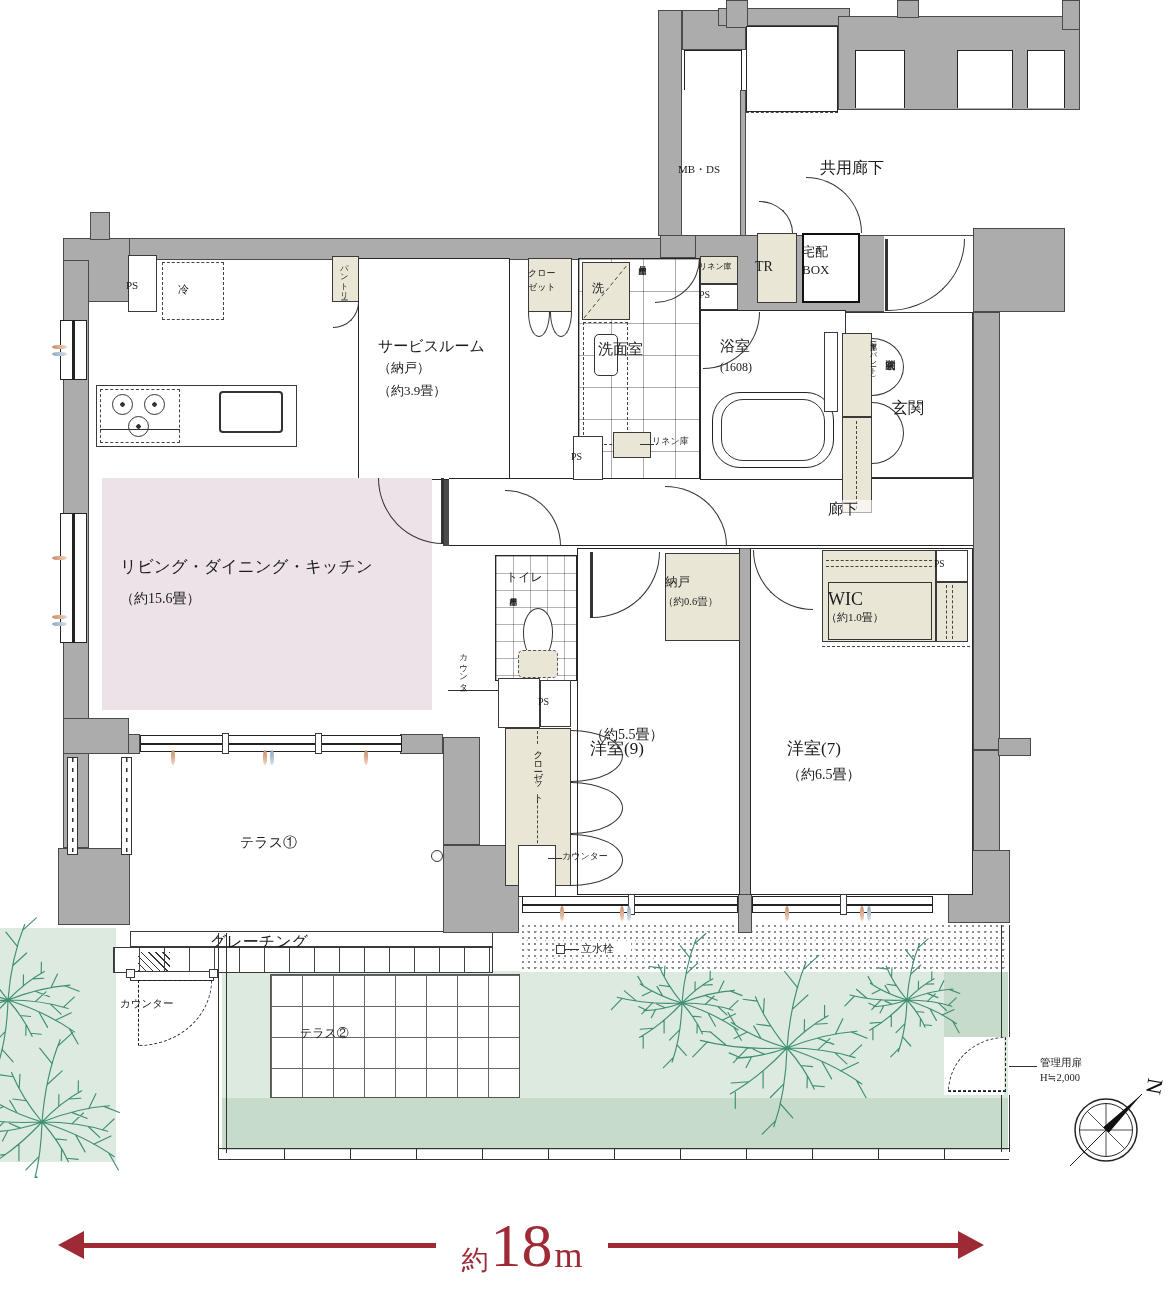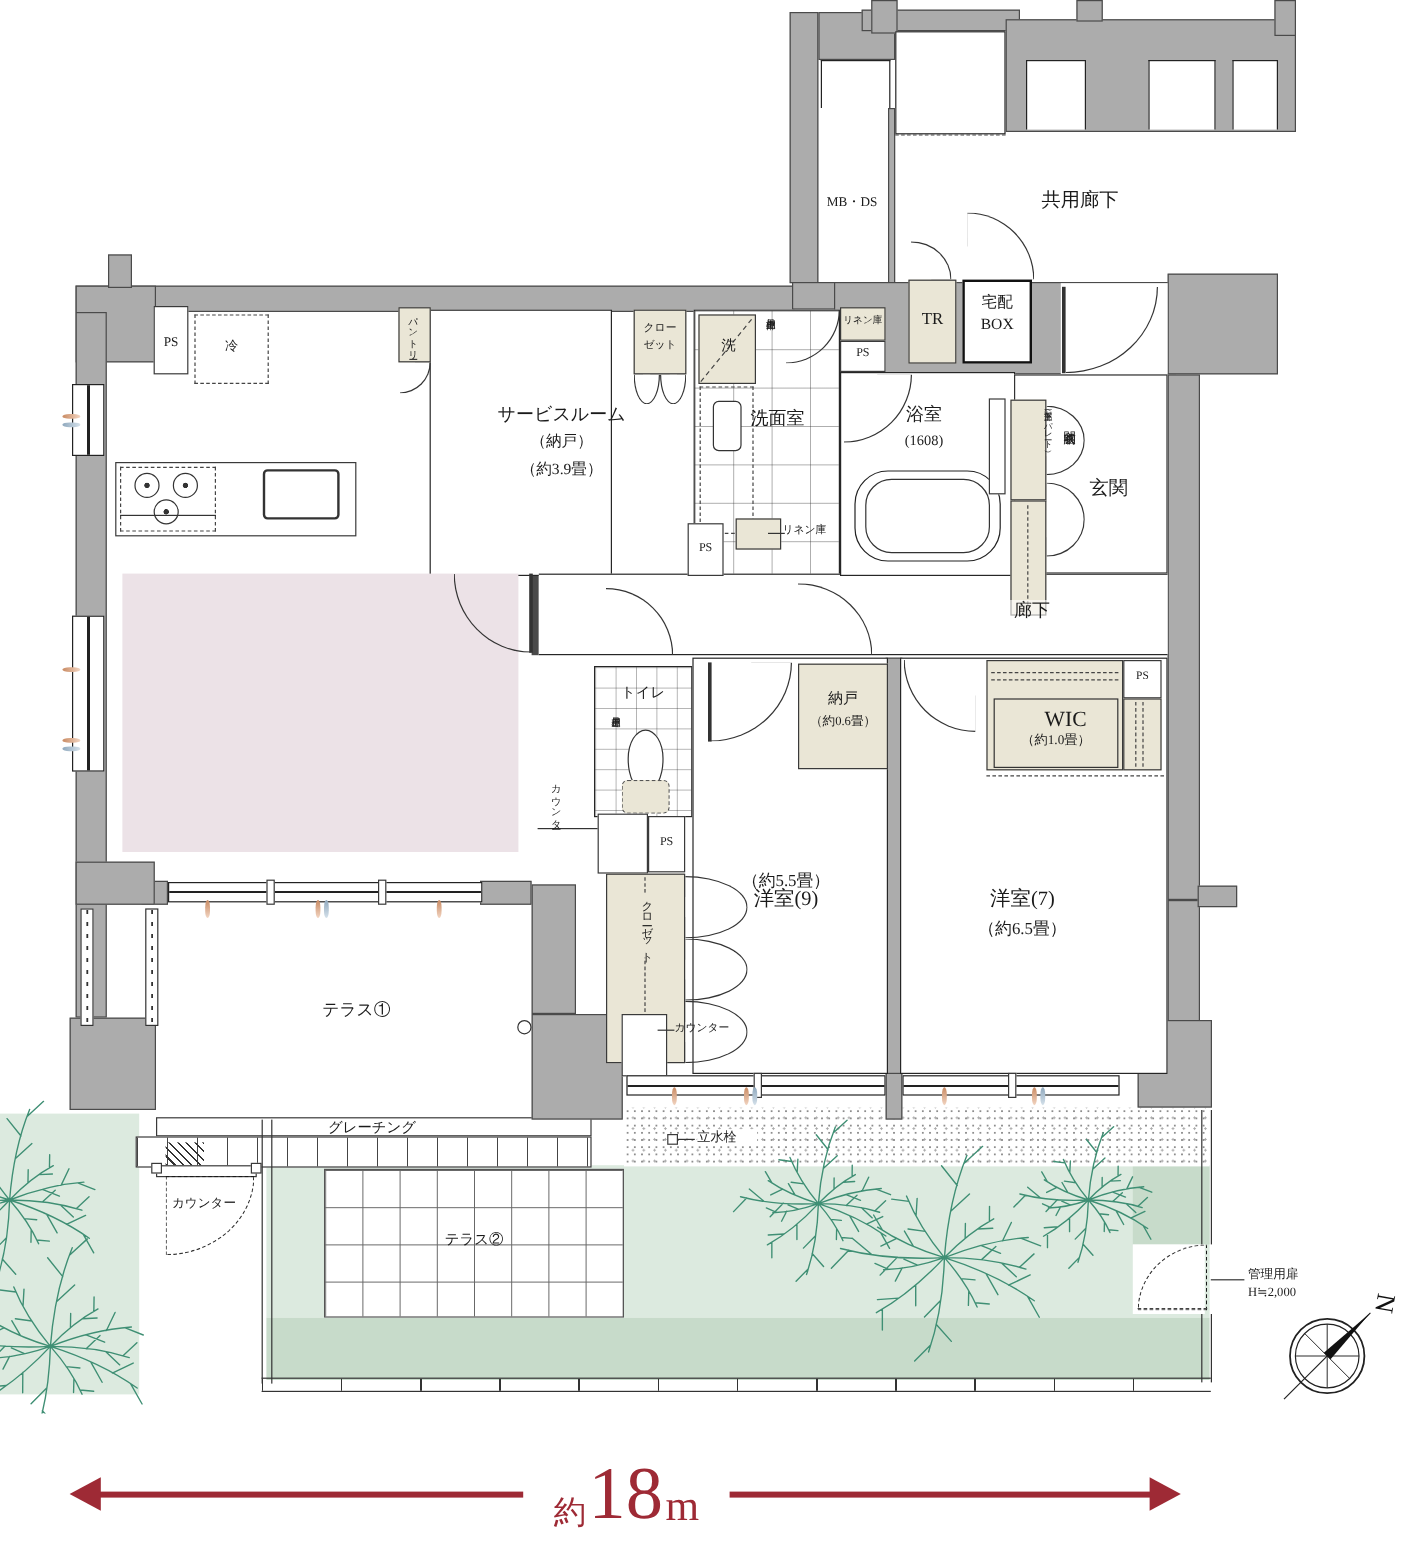--- a/index.html
+++ b/index.html
@@ -16,21 +16,21 @@
   .tiles{background-image:linear-gradient(rgba(40,40,40,.38) 1px,transparent 1px),
          linear-gradient(90deg,rgba(40,40,40,.38) 1px,transparent 1px);background-size:32px 32px}
   .tiles16{background-image:linear-gradient(rgba(40,40,40,.35) 1px,transparent 1px),
          linear-gradient(90deg,rgba(40,40,40,.35) 1px,transparent 1px);background-size:17px 17px}
   .grid31{background:#fff;border:1px solid #555;
          background-image:linear-gradient(#666 1px,transparent 1px),linear-gradient(90deg,#666 1px,transparent 1px);
          background-size:31px 31px}
   .stipple{position:absolute;background-color:#fff;
          background-image:radial-gradient(#8d8d8d .9px,transparent 1.05px),radial-gradient(#a8a8a8 .8px,transparent 1px);
          background-size:6px 6px,9px 9px;background-position:0 0,3px 4px}
-  .lbl{position:absolute;text-align:center;line-height:1.3;white-space:nowrap;color:#1a1a1a}
+  .lbl{position:absolute;line-height:1.3;white-space:nowrap;color:#1a1a1a}
   .vtext{writing-mode:vertical-rl;text-orientation:upright;letter-spacing:1px;white-space:nowrap}
   .dashedbox{position:absolute;box-sizing:border-box;border:1.2px dashed #444;background:transparent}
   .arc{position:absolute;box-sizing:border-box;border:1.2px solid #333;background:transparent}
   .arc.br{border-top:none;border-left:none;border-bottom-right-radius:100% 100%}
   .arc.bl{border-top:none;border-right:none;border-bottom-left-radius:100% 100%}
   .arc.tr{border-bottom:none;border-left:none;border-top-right-radius:100% 100%}
   .arc.tl{border-bottom:none;border-right:none;border-top-left-radius:100% 100%}
   .arc.dsh{border-style:dashed;border-width:1.4px}
   .semir{position:absolute;box-sizing:border-box;border:1.1px solid #333;border-left:none;
          border-radius:0 100% 100% 0/0 50% 50% 0;background:transparent}
@@ -74,21 +74,21 @@
   <div class="green" style="left:222px;top:971px;width:786px;height:127px"></div>
   <div class="green2" style="left:222px;top:1098px;width:786px;height:52px"></div>
   <div class="green2" style="left:944px;top:971px;width:64px;height:66px"></div>
   <div class="abs" style="left:944px;top:1037px;width:60px;height:58px;background:#fff"></div>
   <div class="stipple" style="left:520px;top:923px;width:488px;height:49px"></div>
 
   <div class="abs grid31" style="left:270px;top:974px;width:250px;height:124px"></div>
   <div class="lbl" style="left:300px;top:1026px;width:190px;font-size:12px">テラス②</div>
 
   <div class="whitebox" style="left:130px;top:931px;width:363px;height:16px"></div>
-  <div class="lbl" style="left:210px;top:932px;width:200px;font-size:12px">グレーチング</div>
+  <div class="lbl" style="left:210px;top:932px;width:200px;font-size:16px">グレーチング</div>
   <div class="whitebox vlines" style="left:113px;top:947px;width:380px;height:26px"></div>
   <div class="hatch" style="left:138px;top:952px;width:32px;height:26px"></div>
 
   <div class="whitebox" style="left:130px;top:971px;width:84px;height:10px"></div>
   <div class="whitebox" style="left:126px;top:969px;width:9px;height:9px"></div>
   <div class="whitebox" style="left:209px;top:969px;width:9px;height:9px"></div>
   <div class="arc br dsh" style="left:138px;top:980px;width:74px;height:66px"></div>
   <div class="lbl" style="left:120px;top:997px;width:100px;font-size:10.5px">カウンター</div>
 
   <div class="fencev" style="left:218px;top:933px;width:7px;height:220px"></div>
@@ -227,20 +227,22 @@
   <div class="lbl vtext" style="left:884px;top:352px;font-size:10px;letter-spacing:0">玄関収納</div>
   <div class="lbl vtext" style="left:868px;top:338px;font-size:7px;letter-spacing:0">（一部上下セパレート）</div>
   <div class="lbl" style="left:892px;top:398px;width:64px;font-size:16px">玄関</div>
 
   <div class="lbl" style="left:828px;top:500px;width:64px;font-size:15px;background:rgba(255,255,255,.6)">廊下</div>
   <div class="arc bl" style="left:378px;top:478px;width:65px;height:66px"></div>
   <div class="abs" style="left:441px;top:478px;width:3px;height:66px;background:#333"></div>
   <div class="arc tr" style="left:505px;top:490px;width:56px;height:56px"></div>
   <div class="arc tr" style="left:665px;top:486px;width:62px;height:60px"></div>
 
+  <div class="lbl" style="left:120px;top:556px;width:340px;font-size:16.5px">リビング・ダイニング・キッチン</div>
+  <div class="lbl" style="left:120px;top:590px;width:340px;font-size:14px">（約15.6畳）</div>
 
   <div class="lbl" style="left:506px;top:570px;width:60px;font-size:12px">トイレ</div>
   <div class="lbl vtext" style="left:508px;top:592px;font-size:7.5px;letter-spacing:0">上部吊戸棚</div>
   <div class="abs" style="left:523px;top:608px;width:30px;height:52px;background:#fff;border:1.3px solid #333;border-radius:50% 50% 48% 48%/46% 46% 52% 52%"></div>
   <div class="abs" style="left:518px;top:650px;width:40px;height:28px;background:#eae6d6;border:1.2px dashed #555;border-radius:5px"></div>
   <div class="whitebox" style="left:498px;top:678px;width:42px;height:50px"></div>
   <div class="hline" style="left:448px;top:690px;width:50px"></div>
   <div class="lbl vtext" style="left:458px;top:648px;font-size:8.5px;letter-spacing:0">カウンター</div>
   <div class="whitebox" style="left:540px;top:680px;width:31px;height:47px"></div>
   <div class="lbl" style="left:538px;top:695px;width:35px;font-size:10px">PS</div>

